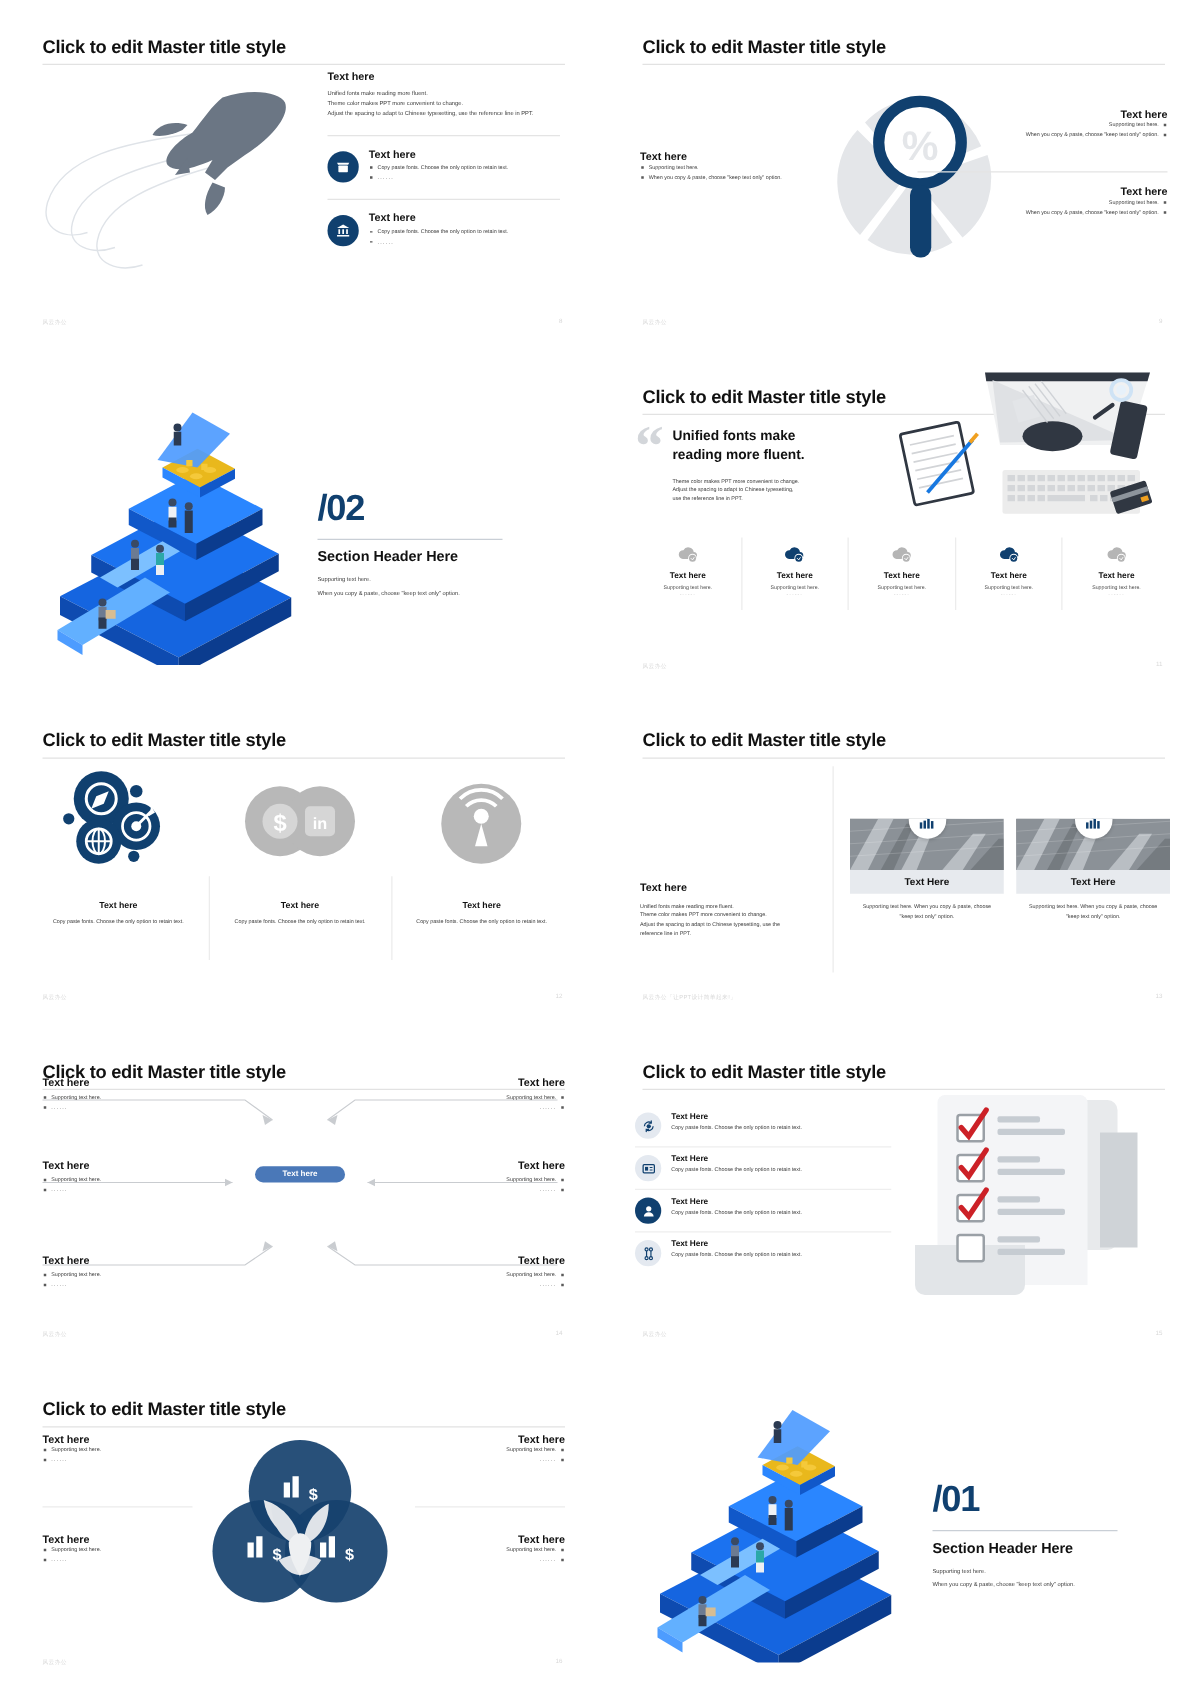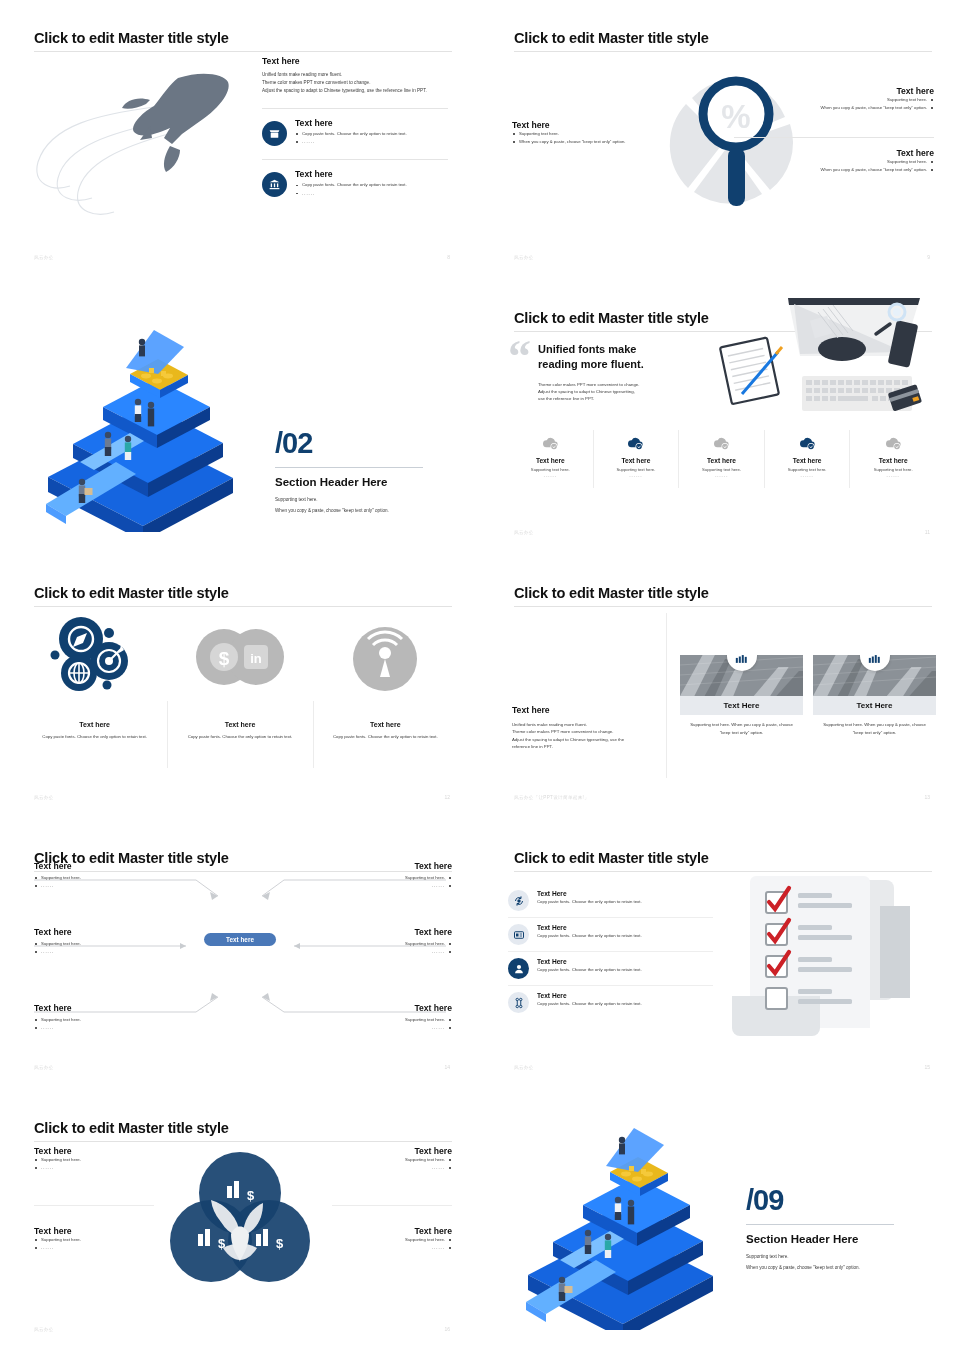--- a/index.html
+++ b/index.html
@@ -383,21 +383,21 @@
           <g transform="translate(64,180)">
             <circle cx="0" cy="0" r="3.2" fill="#3a4a63"></circle>
             <rect x="-3.2" y="3.4" width="6.4" height="11" fill="#6c7b92"></rect>
             <rect x="-3.2" y="12" width="6.4" height="9" fill="#2b3a52"></rect>
             <rect x="2.5" y="6" width="8" height="7" fill="#d7bd92"></rect>
           </g>
         </g>
       </svg>
     </div>
 
-    <div class="sec-txt" style="left:275px;top:113px;margin-top:36px;">
+    <div class="sec-txt" style="left:254px;top:113px;">
       <div class="sec-num">/02</div>
       <div class="sec-line"></div>
       <div class="sec-head">Section Header Here</div>
       <div class="sec-sub">Supporting text here.</div>
       <div class="sec-sub">When you copy &amp; paste, choose "keep text only" option.</div>
     </div>
   </div>
 
   <div class="slide">
     <div class="s-title">Click to edit Master title style</div>
@@ -1035,21 +1035,21 @@
             <circle cx="0" cy="0" r="3.2" fill="#3a4a63"></circle>
             <rect x="-3.2" y="3.4" width="6.4" height="11" fill="#6c7b92"></rect>
             <rect x="-3.2" y="12" width="6.4" height="9" fill="#2b3a52"></rect>
             <rect x="2.5" y="6" width="8" height="7" fill="#d7bd92"></rect>
           </g>
         </g>
       </svg>
     </div>
 
     <div class="sec-txt" style="left:266px;top:96px;">
-      <div class="sec-num">/09</div>
+      <div class="sec-num">/01</div>
       <div class="sec-line"></div>
       <div class="sec-head">Section Header Here</div>
       <div class="sec-sub">Supporting text here.</div>
       <div class="sec-sub">When you copy &amp; paste, choose "keep text only" option.</div>
     </div>
   </div>
 
 </div>
 
 </body></html>

